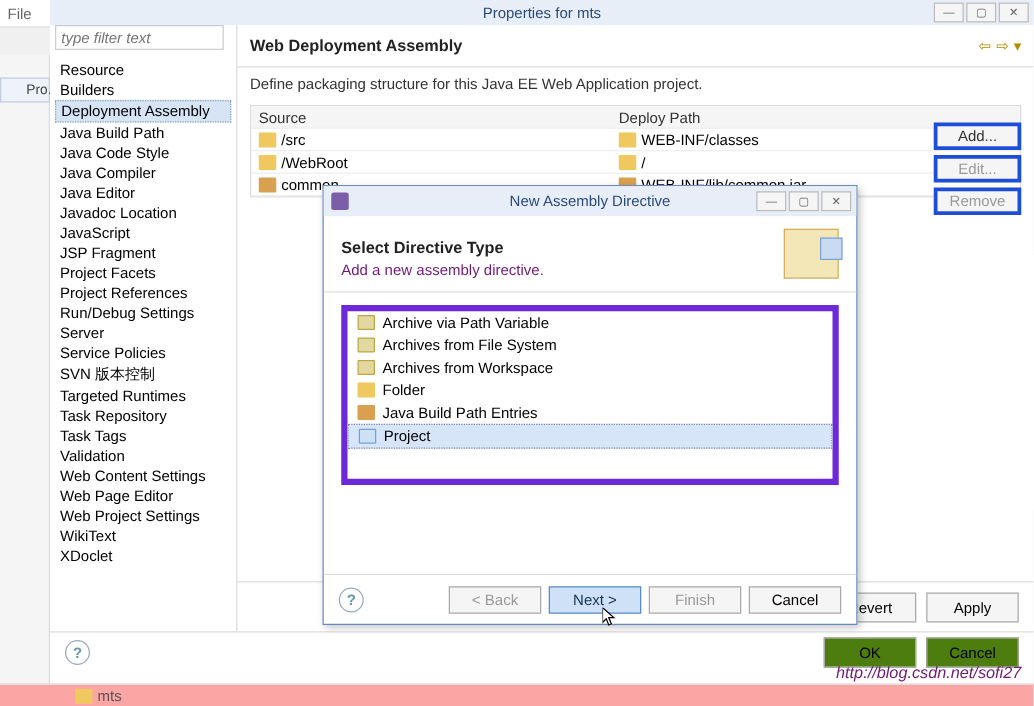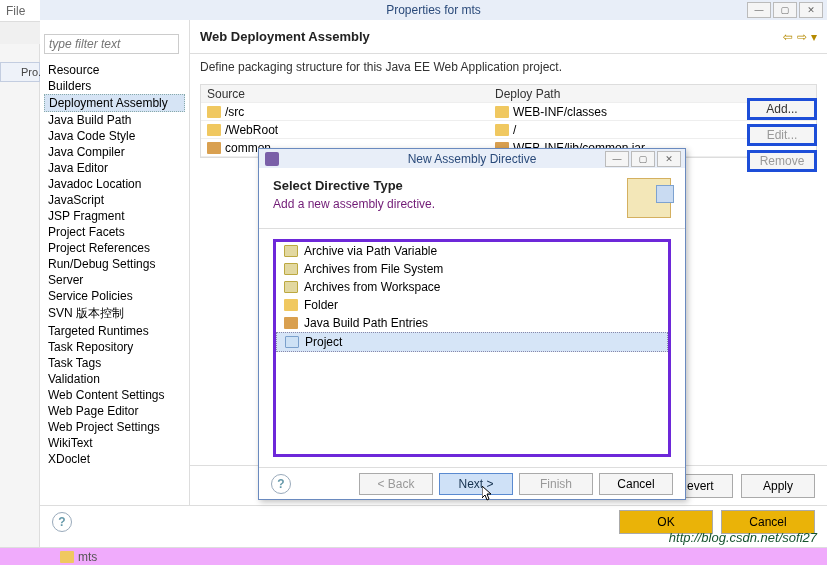--- a/index.html
+++ b/index.html
@@ -4,30 +4,30 @@
 <style>
 * { box-sizing: border-box; margin: 0; padding: 0; font-family: "Segoe UI", Tahoma, sans-serif; font-size: 12px; }
 body { background: #f0f0f0; width: 827px; height: 565px; overflow: hidden; position: relative; }
 
 .menubar { height: 22px; background: #fff; display: flex; align-items: center; padding: 0 6px; border-bottom: 1px solid #ddd; color: #555; gap: 14px; }
 .menubar span { color: #666; }
 
 .left-dock { position: absolute; left: 0; top: 44px; bottom: 18px; width: 40px; background: #f5f5f5; border-right: 1px solid #ddd; }
 .proj-tab { position: absolute; left: 0; top: 62px; width: 40px; height: 20px; background: #eef2f9; border: 1px solid #c3cde0; font-size: 11px; display: flex; align-items: center; padding-left: 20px; color: #444; }
 
-.status { position: absolute; left: 0; bottom: 0; right: 0; height: 18px; background: #f0abfc; border-top: 1px solid #ddd; display: flex; align-items: center; padding-left: 60px; gap: 4px; color: #555; }
+.status { position: absolute; left: 0; bottom: 0; right: 0; height: 18px; background: #fca5a5; border-top: 1px solid #ddd; display: flex; align-items: center; padding-left: 60px; gap: 4px; color: #555; }
 
 
 .prop-dlg { position: absolute; left: 40px; top: 0; right: 0; bottom: 18px; background: #fff; }
 .prop-title { height: 20px; background: #e8eef8; display: flex; align-items: center; justify-content: center; color: #2a4a7a; position: relative; }
 .prop-title .winbtns { position: absolute; right: 4px; top: 2px; display: flex; gap: 2px; }
 .winbtn { width: 24px; height: 16px; border: 1px solid #bbb; background: #f5f5f5; font-size: 9px; display: flex; align-items: center; justify-content: center; color: #666; }
 
 .prop-body { display: flex; height: calc(100% - 22px - 40px); }
-.nav { width: 150px; border-right: 1px solid #ddd; padding: 14px 4px; display: flex; flex-direction: column; gap: 2px; }
+.nav { width: 150px; border-right: 1px solid #ddd; padding: 0 4px; display: flex; flex-direction: column; gap: 2px; }
 .filter { width: 135px; height: 20px; border: 1px solid #ccc; padding: 0 4px; color: #888; font-style: italic; margin-bottom: 6px; }
 .nav-item { padding: 1px 4px; color: #000000; cursor: default; }
 .nav-item.sel { background: #d6e4f5; border: 1px dotted #8aa; }
 
 .content { flex: 1; position: relative; display: flex; flex-direction: column; }
 .chead { height: 34px; border-bottom: 1px solid #ddd; display: flex; align-items: center; padding: 0 10px; justify-content: space-between; }
 .chead h2 { font-size: 13px; font-weight: bold; color: #222; }
 .chead-icons { display: flex; gap: 4px; color: #b58a00; }
 .cdesc { padding: 6px 10px; color: #333; }
 
@@ -42,52 +42,52 @@
 .side-btns { position: absolute; right: 10px; top: 78px; width: 70px; display: flex; flex-direction: column; gap: 4px; }
 .side-btns button { height: 22px; border: 3px solid #1d4ed8; background: #f5f5f5; color: #333; }
 .side-btns button:disabled { color: #999; }
 
 .prop-foot { height: 40px; border-top: 1px solid #ddd; display: flex; align-items: center; justify-content: flex-end; padding: 0 12px; gap: 8px; }
 .prop-foot button { width: 74px; height: 24px; border: 1px solid #aaa; background: #f5f5f5; }
 
 .help-row { height: 32px; border-top: 1px solid #ddd; display: flex; align-items: center; padding: 0 12px; justify-content: space-between; }
 .help-ico { width: 20px; height: 20px; border: 1px solid #9ab; border-radius: 50%; display: flex; align-items: center; justify-content: center; color: #69a; font-weight: bold; }
 .help-row .r { display: flex; gap: 8px; }
-.help-row button { width: 94px; height: 24px; border: 1px solid #aaa; background: #eab308; }
+.help-row button { width: 74px; height: 24px; border: 1px solid #aaa; background: #4d7c0f; }
 
 
 .inner-dlg { position: absolute; left: 258px; top: 148px; width: 428px; height: 352px; background: #fff; border: 1px solid #6a8abf; box-shadow: 2px 2px 6px rgba(0,0,0,0.25); display: flex; flex-direction: column; z-index: 10; }
 .inner-title { height: 24px; background: #e8eef8; display: flex; align-items: center; justify-content: center; color: #2a4a7a; position: relative; }
 .inner-title .ico2 { position: absolute; left: 6px; width: 14px; height: 14px; background: #7a5fa8; border-radius: 2px; }
 .inner-title .winbtns { position: absolute; right: 4px; display: flex; gap: 2px; }
-.inner-head { padding: 10px 14px; border-bottom: 1px solid #ddd; display: flex; justify-content: space-between; align-items: flex-start; }
+.inner-head { padding: 10px 14px; border-bottom: 1px solid #ddd; display: flex; justify-content: space-between; align-items: flex-end; }
 .inner-head h3 { font-size: 13px; font-weight: bold; color: #222; margin-bottom: 4px; }
 .inner-head p { color: #701a75; }
 .inner-head .deco { width: 44px; height: 40px; background: #f3e7b8; border: 1px solid #d4b060; position: relative; }
 .inner-head .deco::after { content:""; position:absolute; right:-4px; top:6px; width:16px; height:16px; background:#c9dbf2; border:1px solid #7da2d0; }
 
 .list-wrap { flex: 1; padding: 10px 14px; }
-.listbox { border: 3px solid #6d28d9; height: 218px; overflow: auto; background: #fff; }
+.listbox { border: 5px solid #6d28d9; height: 144px; overflow: auto; background: #fff; }
 .li { padding: 2px 8px; display: flex; align-items: center; gap: 6px; }
 .li.sel { background: #d6e5f7; border: 1px dotted #88a; }
 .li .lico { width: 14px; height: 12px; display: inline-block; border-radius: 1px; }
 .lico.archive { background: #e2d8a0; border: 1px solid #bca840; }
 .lico.folder { background: #f0c860; }
 .lico.jar { background: #d9a050; }
 .lico.proj { background: #cde1f5; border: 1px solid #7aa0cc; }
 
 .inner-foot { border-top: 1px solid #ddd; height: 40px; display: flex; align-items: center; padding: 0 12px; gap: 6px; }
 .inner-foot .ih { width: 20px; height: 20px; border: 1px solid #9ab; border-radius: 50%; display: flex; align-items: center; justify-content: center; color: #69a; font-weight: bold; margin-right: auto; }
 .inner-foot button { width: 74px; height: 22px; border: 1px solid #aaa; background: #f5f5f5; }
 .inner-foot button:disabled { color: #999; }
 .inner-foot button.primary { border: 1px solid #5a8ad0; background: #cfe1f7; color: #16324f; }
 
 .cursor { position: absolute; left: 482px; top: 486px; width: 12px; height: 16px; pointer-events: none; z-index: 20; }
 
-.watermark { position:absolute; right:10px; bottom:20px; color:#14532d; font-size:13px; font-style:italic; z-index:1;margin-top:15px; }
+.watermark { position:absolute; right:10px; bottom:20px; color:#701a75; font-size:13px; font-style:italic; z-index:1;margin-top:15px; }
 </style>
 </head>
 <body>
 
 <div class="menubar">
   <span>File</span>
   <span>E...</span>
 </div>
 
 <div class="left-dock"></div>

